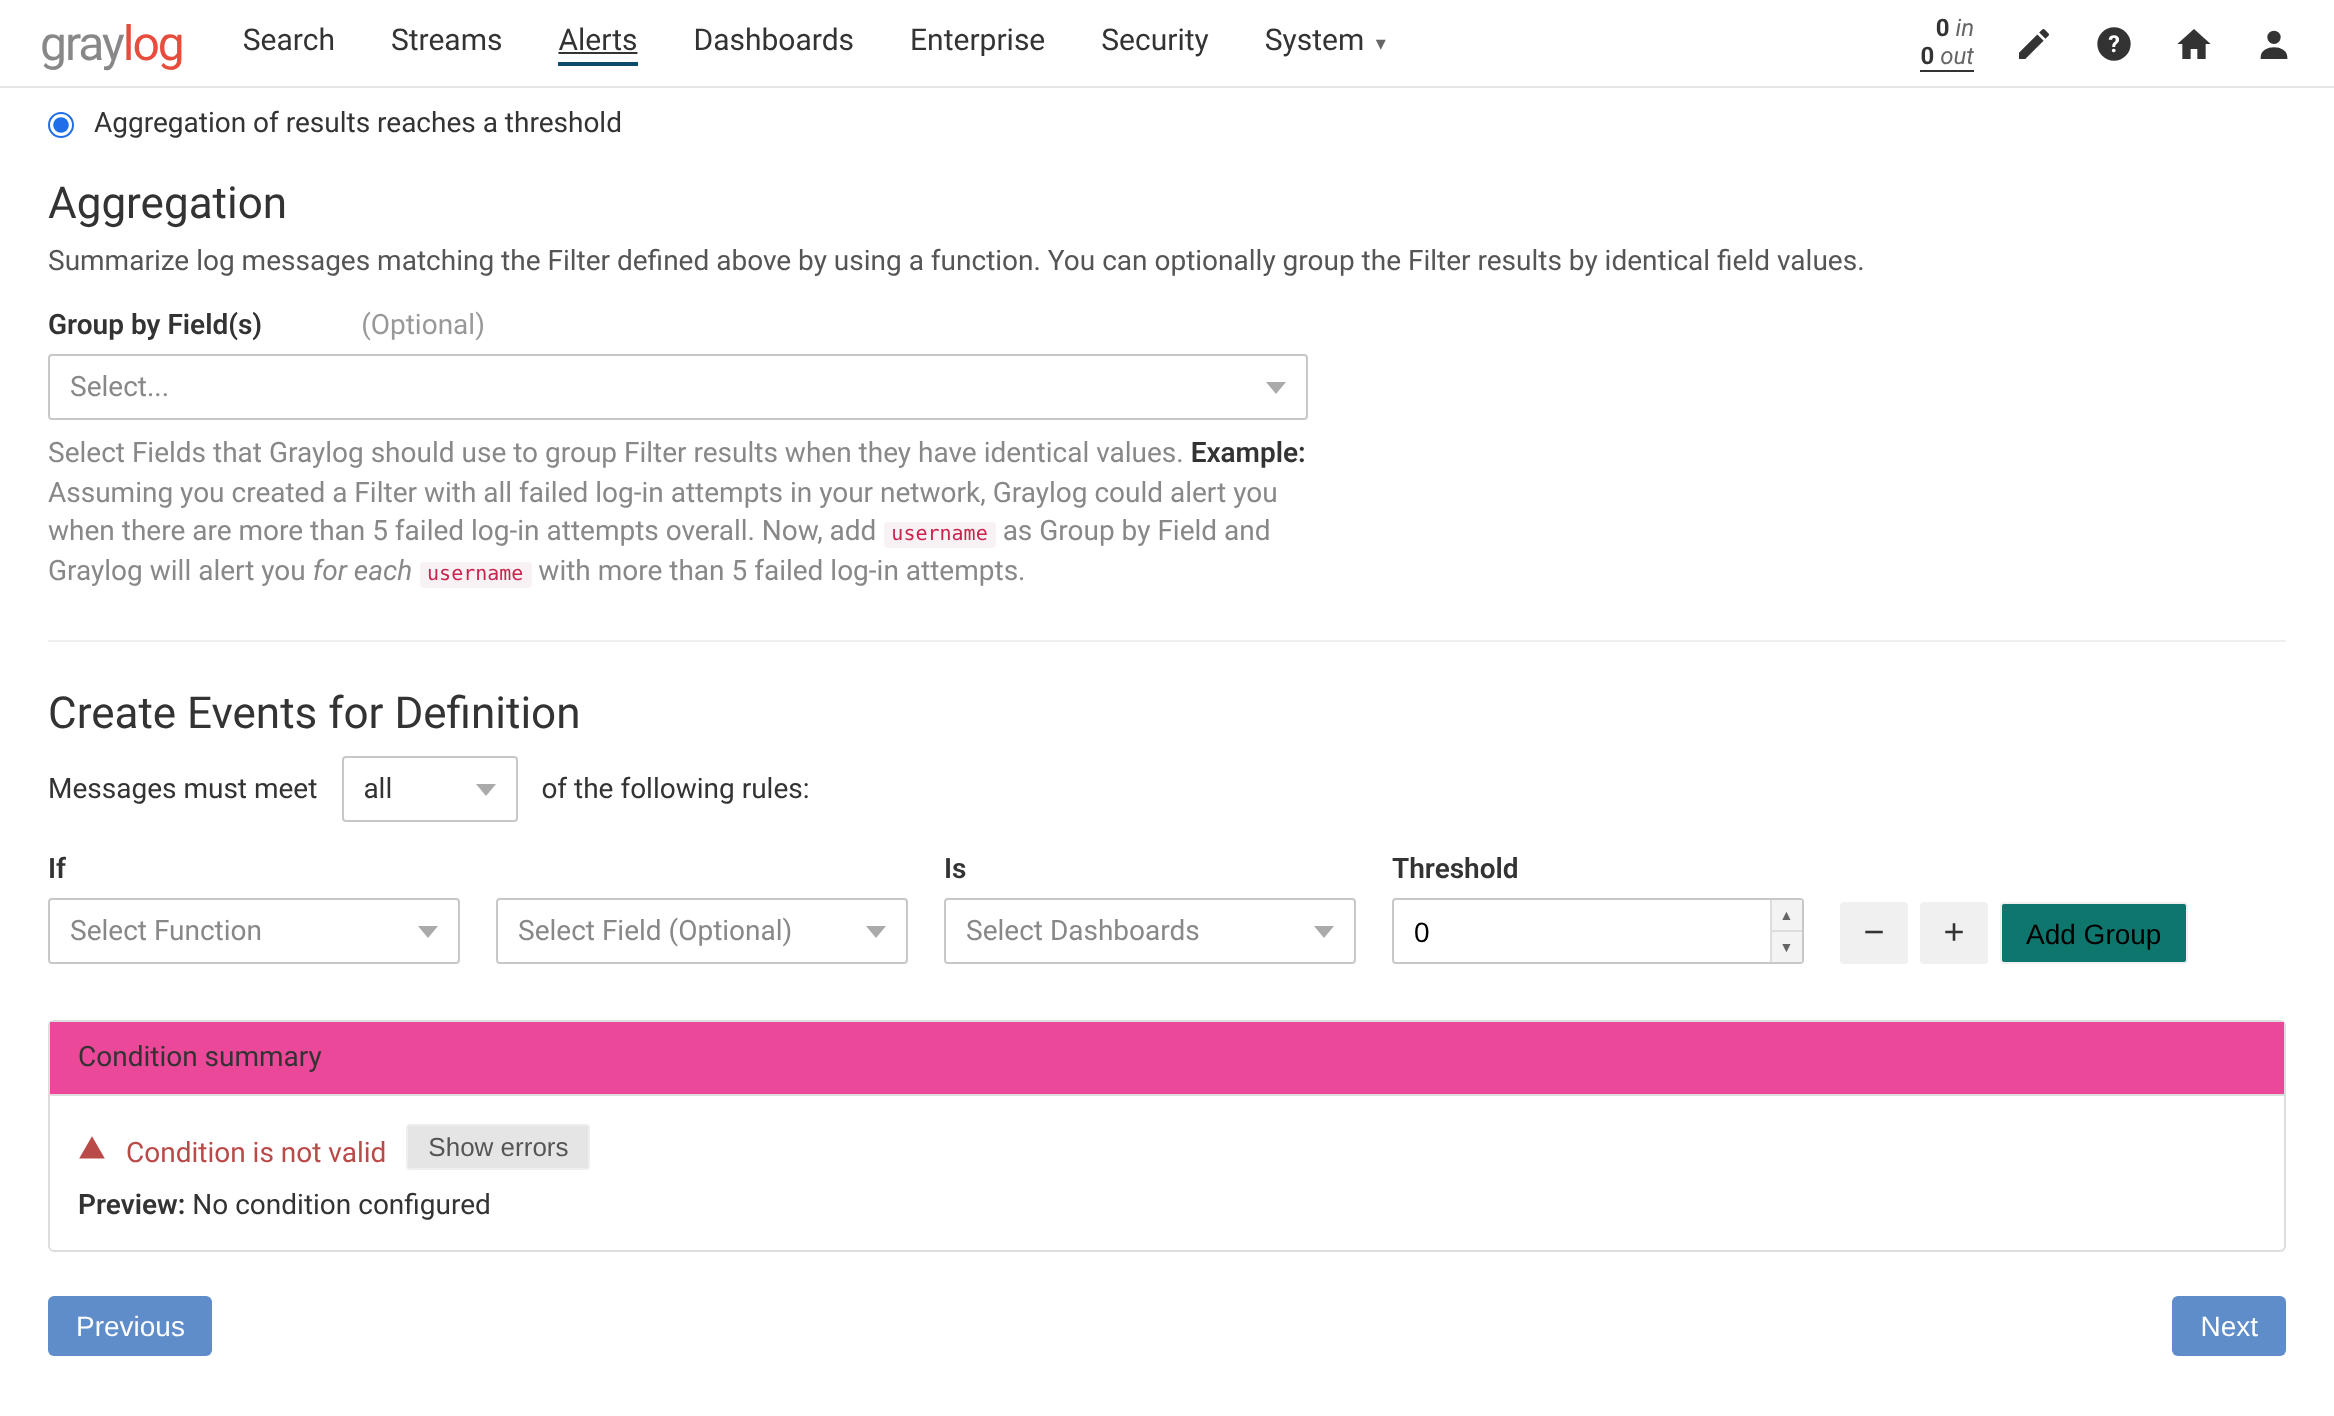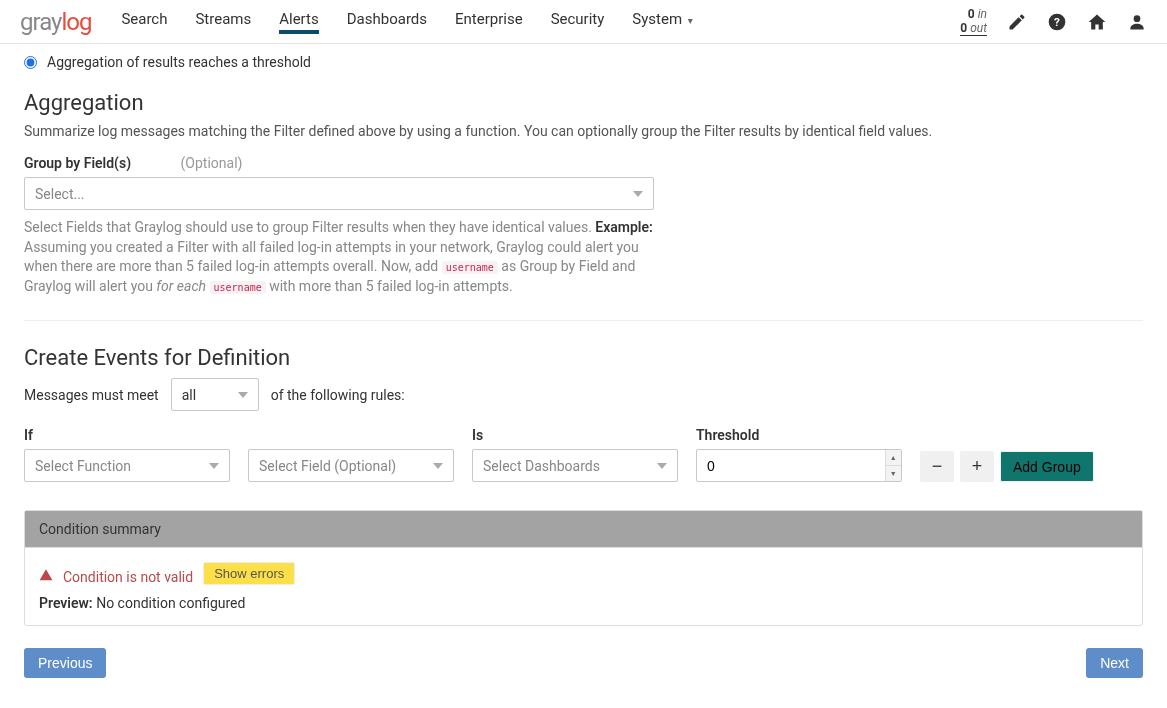--- a/index.html
+++ b/index.html
@@ -5,21 +5,21 @@
 * { box-sizing: border-box; margin: 0; padding: 0; }
 body { font-family: -apple-system, BlinkMacSystemFont, "Segoe UI", Roboto, Helvetica, Arial, sans-serif; font-size: 14px; color: #333; background: #fff; }
 
 
 .navbar { display: flex; align-items: center; height: 44px; padding: 0 20px; border-bottom: 1px solid #e5e5e5; }
 .logo { font-size: 24px; font-weight: 400; letter-spacing: -1px; margin-right: 30px; }
 .logo .g1 { color: #888; }
 .logo .g2 { color: #e74c3c; }
 .nav-items { display: flex; gap: 28px; list-style: none; }
 .nav-item { color: #333; font-size: 15px; cursor: pointer; padding-bottom: 2px; }
-.nav-item.active { border-bottom: 4px solid #0c4a6e; }
+.nav-item.active { border-bottom: 2px solid #0c4a6e; text-decoration: underline; }
 .nav-caret { font-size: 10px; margin-left: 2px; color: #666; }
 .nav-right { margin-left: auto; display: flex; align-items: center; gap: 20px; }
 .throughput { text-align: right; font-size: 12px; color: #333; border-bottom: 1px solid #333; line-height: 1.2; }
 .throughput em { font-style: italic; color: #666; }
 .top-icon { width: 20px; height: 20px; color: #333; cursor: pointer; display: inline-flex; align-items: center; justify-content: center; }
 .top-icon svg { width: 20px; height: 20px; }
 
 
 .scroll-area { height: 664px; overflow-y: scroll; }
 .content { padding: 10px 24px 20px 24px; }
@@ -60,26 +60,26 @@
 .thr-input input { border: none; outline: none; padding: 0 10px; width: 100%; font-size: 14px; }
 .spinner { width: 18px; display: flex; flex-direction: column; border-left: 1px solid #ddd; height: 100%; }
 .spinner div { flex:1; display:flex; align-items:center; justify-content:center; font-size:7px; color:#666; background:#f3f3f3; cursor:pointer; }
 .spinner div:first-child{ border-bottom:1px solid #ddd; }
 
 .sq-btn { width: 34px; height: 31px; background: #f0f0f0; border: 1px solid #f0f0f0; border-radius: 2px; display:flex; align-items:center; justify-content:center; font-size: 18px; color:#333; cursor:pointer; }
 .addgroup-btn { height: 31px; padding: 0 12px; background: #0f766e; border: 1px solid #f0f0f0; border-radius: 2px; font-size: 14px; cursor: pointer; }
 
 
 .panel { border: 1px solid #ddd; border-radius: 3px; margin-top: 28px; }
-.panel-header { background: #a3a3a3; padding: 10px 14px; border-bottom: 1px solid #ddd; }
+.panel-header { background: #ec4899; padding: 10px 14px; border-bottom: 1px solid #ddd; }
 .panel-body { padding: 14px; }
 .err-line { display: flex; align-items: flex-end; gap: 10px; margin-bottom: 10px; }
 .err-text { color: #b94a48; }
 .err-icon { color: #b94a48; }
-.show-errors-btn { background: #fde047; border: 1px solid #eee; padding: 3px 10px; border-radius: 2px; font-size: 13px; cursor: pointer; color: #555; }
+.show-errors-btn { background: #e5e5e5; border: 1px solid #eee; padding: 3px 10px; border-radius: 2px; font-size: 13px; cursor: pointer; color: #555; }
 .preview-line strong { font-weight: 600; }
 
 
 .wiz-buttons { display: flex; justify-content: space-between; margin-top: 22px; }
 .btn { padding: 7px 14px; border-radius: 3px; font-size: 14px; border: none; cursor: pointer; color: #fff; }
 .btn-primary { background: #5f8dc9; }
 </style>
 </head>
 <body>
 

